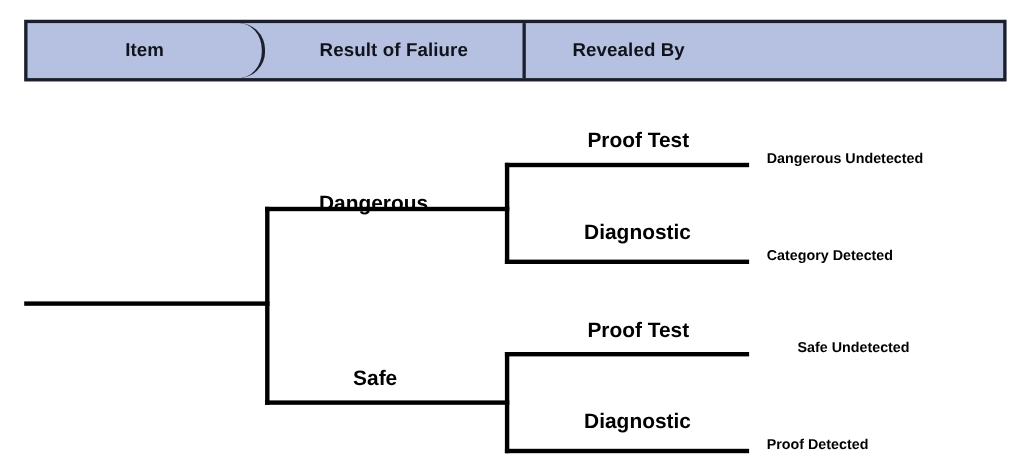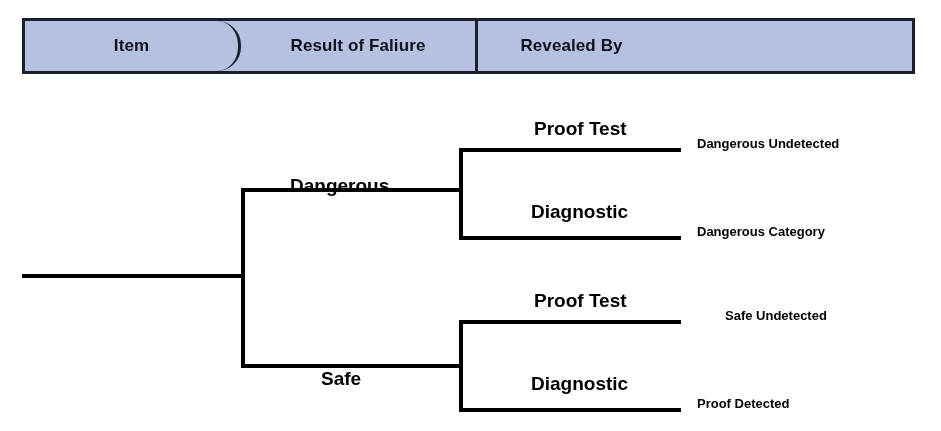--- a/index.html
+++ b/index.html
@@ -82,21 +82,21 @@
     position: absolute;
     color: #000000;
     font-weight: bold;
     white-space: nowrap;
     line-height: 1;
   }
   .branch-label { font-size: 19px; }
   .leaf-label   { font-size: 13px; }
 
   .lbl-dangerous  { left: 290px; top: 176px; }
-  .lbl-safe       { left: 321px; top: 335px; margin-top: 34px; }
+  .lbl-safe       { left: 321px; top: 335px; }
   .lbl-proof-1    { left: 534px; top: 119px; }
   .lbl-diag-1     { left: 531px; top: 202px; }
   .lbl-proof-2    { left: 534px; top: 291px; }
   .lbl-diag-2     { left: 531px; top: 374px; }
 
   .lbl-du { left: 697px; top: 137px; }
   .lbl-dd { left: 697px; top: 225px; }
   .lbl-su { left: 725px; top: 309px; }
   .lbl-sd { left: 697px; top: 397px; }
 </style>
@@ -125,16 +125,16 @@
   <div class="line hline seg-sd"></div>
 
   <div class="tree-label branch-label lbl-dangerous">Dangerous</div>
   <div class="tree-label branch-label lbl-safe">Safe</div>
   <div class="tree-label branch-label lbl-proof-1">Proof Test</div>
   <div class="tree-label branch-label lbl-diag-1">Diagnostic</div>
   <div class="tree-label branch-label lbl-proof-2">Proof Test</div>
   <div class="tree-label branch-label lbl-diag-2">Diagnostic</div>
 
   <div class="tree-label leaf-label lbl-du">Dangerous Undetected</div>
-  <div class="tree-label leaf-label lbl-dd">Dangerous Category</div>
+  <div class="tree-label leaf-label lbl-dd">Category Detected</div>
   <div class="tree-label leaf-label lbl-su">Safe Undetected</div>
   <div class="tree-label leaf-label lbl-sd">Proof Detected</div>
 </div>
 
 </body></html>

